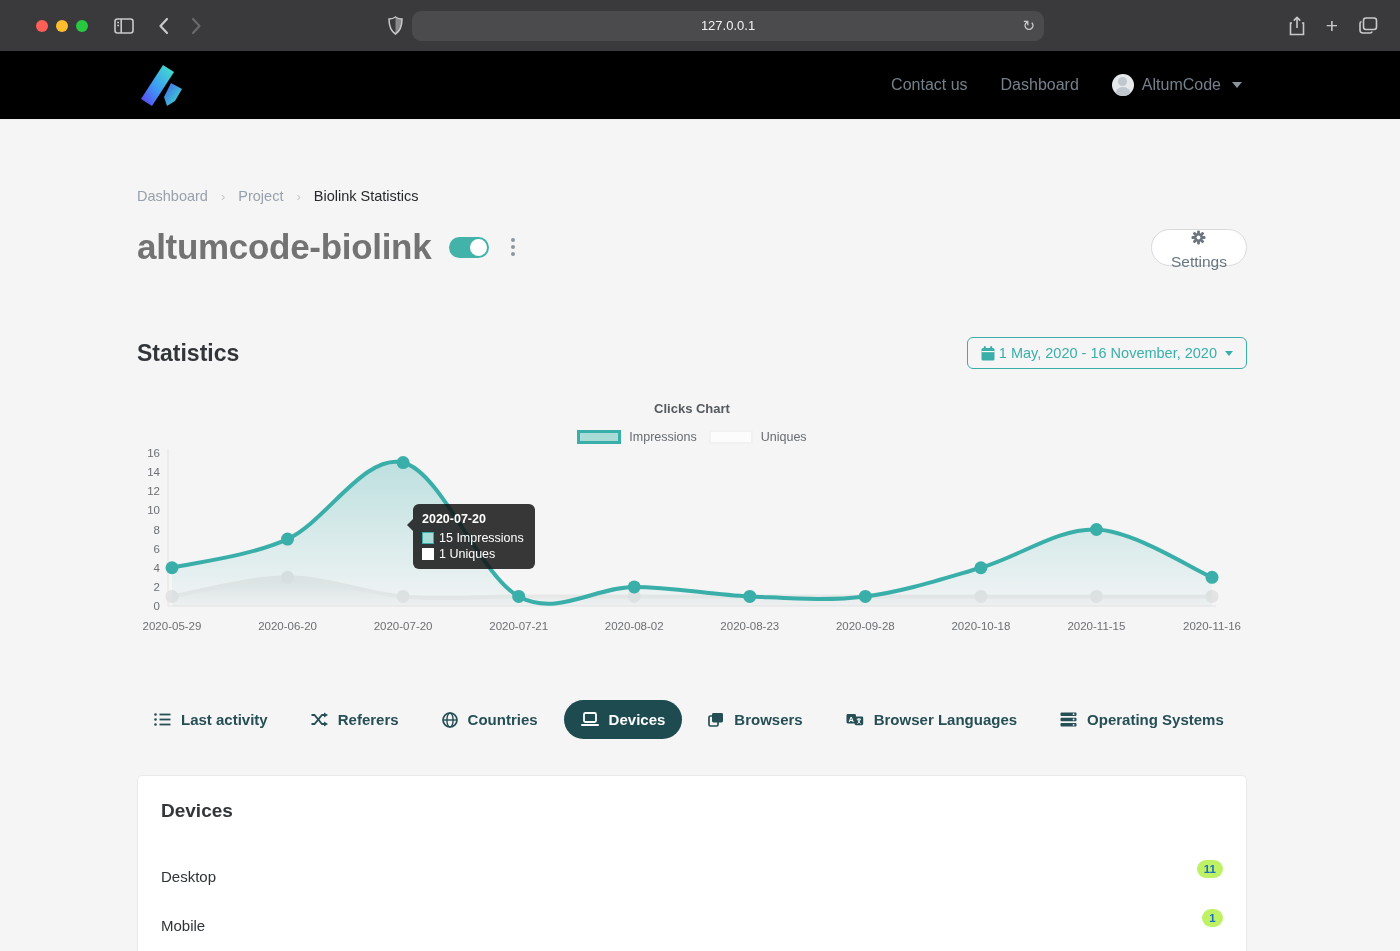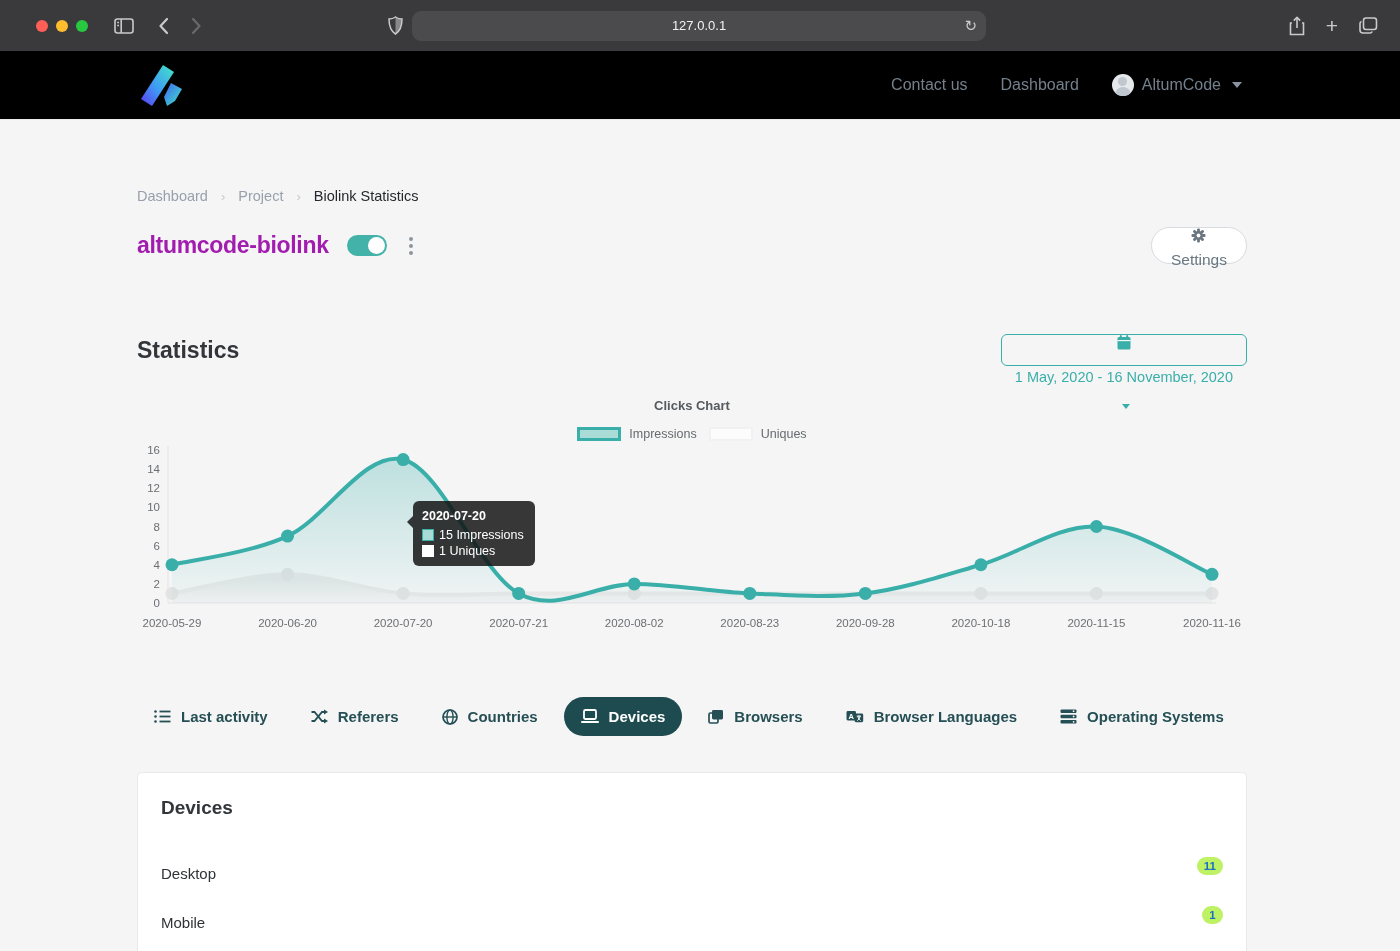--- a/index.html
+++ b/index.html
@@ -9,21 +9,21 @@
   
   .chrome { height:51px; background:#3a3a3c; display:flex; align-items:center; position:relative; }
   .traffic { display:flex; gap:8px; margin-left:36px; }
   .light { width:12px; height:12px; border-radius:50%; }
   .light.red{background:#ff5f57}.light.yellow{background:#febc2e}.light.green{background:#28c840}
   .chrome-icon { color:#c9c9cb; display:flex; align-items:center; justify-content:center; }
   .chrome-icon.dim { color:#69696b; }
   .sidebar-btn { margin-left:26px; }
   .nav-arrows { display:flex; gap:22px; margin-left:24px; }
   .url-wrap { position:absolute; left:388px; display:flex; align-items:center; gap:9px; }
-  .url-bar { width:574px; height:30px; background:#4b4b4d; border-radius:9px; display:flex; align-items:center; justify-content:center; position:relative; }
+  .url-bar { width:632px; height:30px; background:#4b4b4d; border-radius:9px; display:flex; align-items:center; justify-content:center; position:relative; }
   .url-text { color:#f2f2f3; font-size:13px; }
   .reload { position:absolute; right:9px; color:#c9c9cb; font-size:15px; }
   .chrome-right { position:absolute; right:22px; display:flex; gap:21px; align-items:center; }
   .plus-glyph { font-size:21px; line-height:1; font-weight:300; }
 
   
   .site-header { height:69px; background:#000000; border-bottom:1px solid #ececee; display:flex; align-items:center; justify-content:space-between; padding:0 158px 0 137px; }
   .main-nav { display:flex; align-items:center; gap:33px; }
   .nav-link { color:#74808c; font-size:16px; cursor:pointer; }
   .user-menu { display:flex; align-items:center; gap:8px; color:#74808c; font-size:16px; cursor:pointer; }
@@ -33,36 +33,36 @@
   .caret-down { width:0; height:0; border-left:5px solid transparent; border-right:5px solid transparent; border-top:6px solid #8a949e; margin-left:3px; }
 
   
   .container { width:1110px; margin-left:137px; }
   .breadcrumb { margin-top:68px; display:flex; align-items:center; gap:13px; font-size:14.5px; color:#98a1ab; }
   .crumb-sep { color:#c3c9cf; font-size:13px; }
   .crumb-active { color:#26292c; font-weight:500; }
 
   .title-row { margin-top:23px; display:flex; align-items:center; justify-content:space-between; }
   .title-left { display:flex; align-items:center; gap:18px; }
-  h1.page-title { font-size:23px; font-weight:600; color:#a21caf; letter-spacing:-0.3px; }
+  h1.page-title { font-size:35px; font-weight:600; color:#737373; letter-spacing:-0.3px; }
   .toggle { width:40px; height:21px; border-radius:11px; background:#43b3aa; position:relative; cursor:pointer; }
   .toggle .knob { position:absolute; right:2px; top:2px; width:17px; height:17px; border-radius:50%; background:#fff; }
   .dots-menu { display:flex; flex-direction:column; gap:3px; cursor:pointer; padding:2px 4px; }
   .dots-menu i { width:4px; height:4px; border-radius:50%; background:#8d969e; }
   .settings-btn { height:37px; padding:0 19px; border:1px solid #d7dbdf; border-radius:19px; background:#fff; display:flex; align-items:center; gap:8px; color:#677680; font-size:15.5px; cursor:pointer;flex-direction:column; }
 
   .link-row { margin-top:15px; display:flex; align-items:center; font-size:15.5px; }
   .status-dot { width:13px; height:13px; border-radius:50%; background:#2086f4; margin-right:24px; }
   .link-label { color:#9aa5ad; margin-right:6px; }
   .link-url { color:#33373b; }
   .copy-btn { margin-left:16px; cursor:pointer; display:flex; }
 
   .stats-row { margin-top:70px; display:flex; align-items:center; justify-content:space-between; }
   h2.stats-title { font-size:23px; font-weight:600; color:#32363a; }
-  .date-btn { height:32px; padding:0 13px; border:1px solid var(--accent); border-radius:6px; background:transparent; color:var(--accent); font-size:14.5px; display:flex; align-items:center; gap:19px; cursor:pointer;flex-direction:column; }
+  .date-btn { height:32px; padding:0 13px; border:1px solid var(--accent); border-radius:6px; background:transparent; color:var(--accent); font-size:14.5px; display:flex; align-items:center; gap:4px; cursor:pointer; }
   .caret-accent { width:0; height:0; border-left:4.5px solid transparent; border-right:4.5px solid transparent; border-top:5.5px solid var(--accent); margin-left:4px; }
 
   
   .chart-section { margin-top:32px; }
   .chart-title { text-align:center; font-size:13px; font-weight:700; color:#555a5e; }
   .chart-legend { margin-top:14px; display:flex; justify-content:center; align-items:center; gap:12px; }
   .legend-item { display:flex; align-items:center; gap:8px; cursor:pointer; }
   .legend-swatch { width:44px; height:14px; }
   .swatch-impressions { background:#a9dcd7; border:3px solid var(--accent); }
   .swatch-uniques { background:#fcfcfc; border:2px solid #f1f1f1; }

